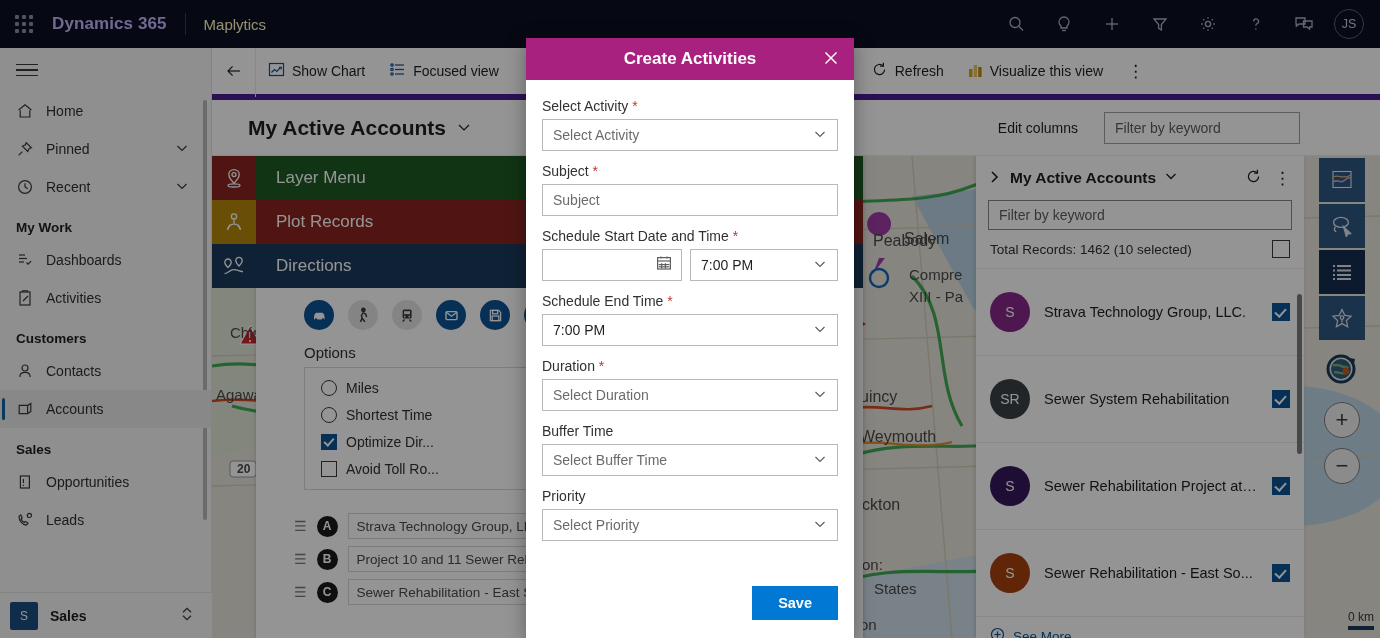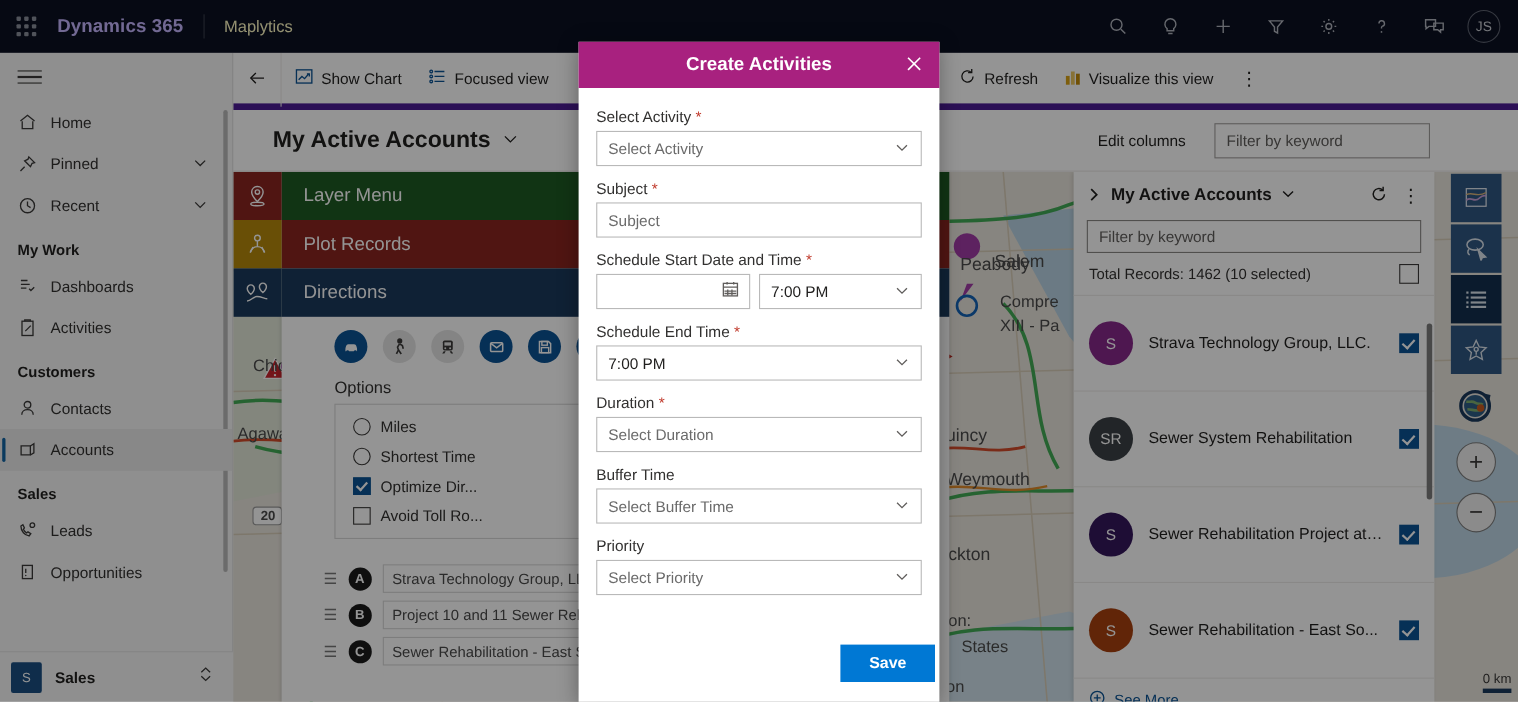--- a/index.html
+++ b/index.html
@@ -183,21 +183,21 @@
     font-size:14px; color:#6b6b6b; margin-bottom:12px; background:#fff;
   }
   .f-sel.val { color:#201f1e; }
   .f-sel .cv { margin-left:auto; color:#605e5c; }
   .f-row { display:flex; gap:8px; margin-bottom:12px; }
   .f-date { flex:1; height:32px; border:1px solid #b9b9b9; display:flex; align-items:center;
      justify-content:flex-end; padding:0 8px; background:#fff; }
   .f-time { width:148px; height:32px; border:1px solid #b9b9b9; display:flex; align-items:center;
      padding:0 10px; font-size:14px; color:#201f1e; background:#fff; }
   .f-time .cv { margin-left:auto; color:#605e5c; }
-  .m-foot { padding:6px 4px 18px; display:flex; justify-content:flex-end; }
+  .m-foot { padding:6px 16px 18px; display:flex; justify-content:flex-end; }
   .savebtn { background:#0078d4; color:#fff; font-size:14.5px; font-weight:700; border:none;
      padding:9px 26px; cursor:pointer; }
 </style>
 </head>
 <body>
 
 <div id="topnav">
   <div class="waffle">
     <div class="waffle-grid">
         <i></i>
@@ -353,35 +353,35 @@
             <path d="M11.6 5.4l3.2-2v8.2l-3.2 2"></path>
           </svg>
       </span>
       <span>Accounts</span>
     </div>
 
     <div class="nav-group">Sales</div>
     <div class="nav-item">
       <span class="ic">
         <svg width="18" height="18" viewBox="0 0 18 18" fill="none" stroke="currentColor" stroke-width="1.2">
-          <path d="M3 5.2c0 5 3.6 8.4 7.4 9l1.6-2.1-2.6-1.6-1.2 1c-1.3-.8-2.4-2-3-3.3l1-1.2L4.8 4 3 5.2z"></path>
-          <circle cx="13.4" cy="4.4" r="2.1"></circle>
-          </svg>
-      </span>
-      <span>Leads</span>
+          <rect x="4.4" y="3" width="9" height="12"></rect>
+            <line x1="7.4" y1="6" x2="7.4" y2="10"></line>
+            <circle cx="7.4" cy="12.2" r=".7" fill="currentColor" stroke="none"></circle>
+          </svg>
+      </span>
+      <span>Opportunities</span>
     </div>
     <div class="nav-item">
       <span class="ic">
         <svg width="18" height="18" viewBox="0 0 18 18" fill="none" stroke="currentColor" stroke-width="1.2">
-          <rect x="4.4" y="3" width="9" height="12"></rect>
-            <line x1="7.4" y1="6" x2="7.4" y2="10"></line>
-            <circle cx="7.4" cy="12.2" r=".7" fill="currentColor" stroke="none"></circle>
-          </svg>
-      </span>
-      <span>Opportunities</span>
+          <path d="M3 5.2c0 5 3.6 8.4 7.4 9l1.6-2.1-2.6-1.6-1.2 1c-1.3-.8-2.4-2-3-3.3l1-1.2L4.8 4 3 5.2z"></path>
+          <circle cx="13.4" cy="4.4" r="2.1"></circle>
+          </svg>
+      </span>
+      <span>Leads</span>
     </div>
   </div>
 
   <div class="sidefoot">
     <span class="sq">S</span>
     <span class="lbl">Sales</span>
     <span class="updown">
       <svg width="14" height="18" viewBox="0 0 14 18" fill="none" stroke="currentColor" stroke-width="1.2">
         <path d="M3 7.2L7 3.4l4 3.8"></path>
           <path d="M3 10.8L7 14.6l4-3.8"></path>

